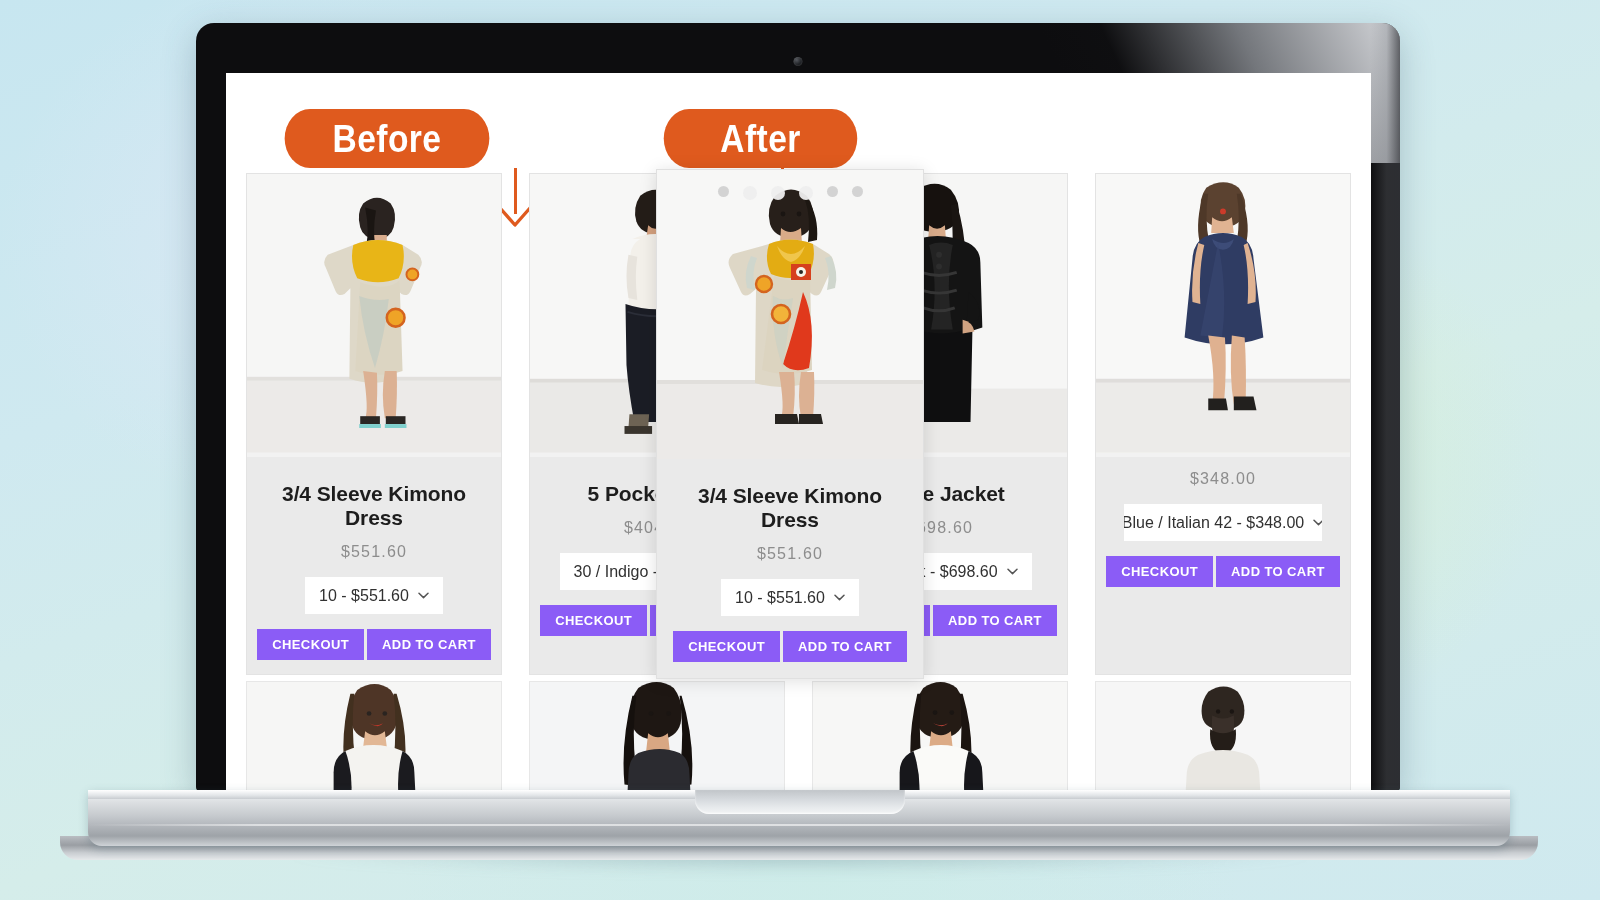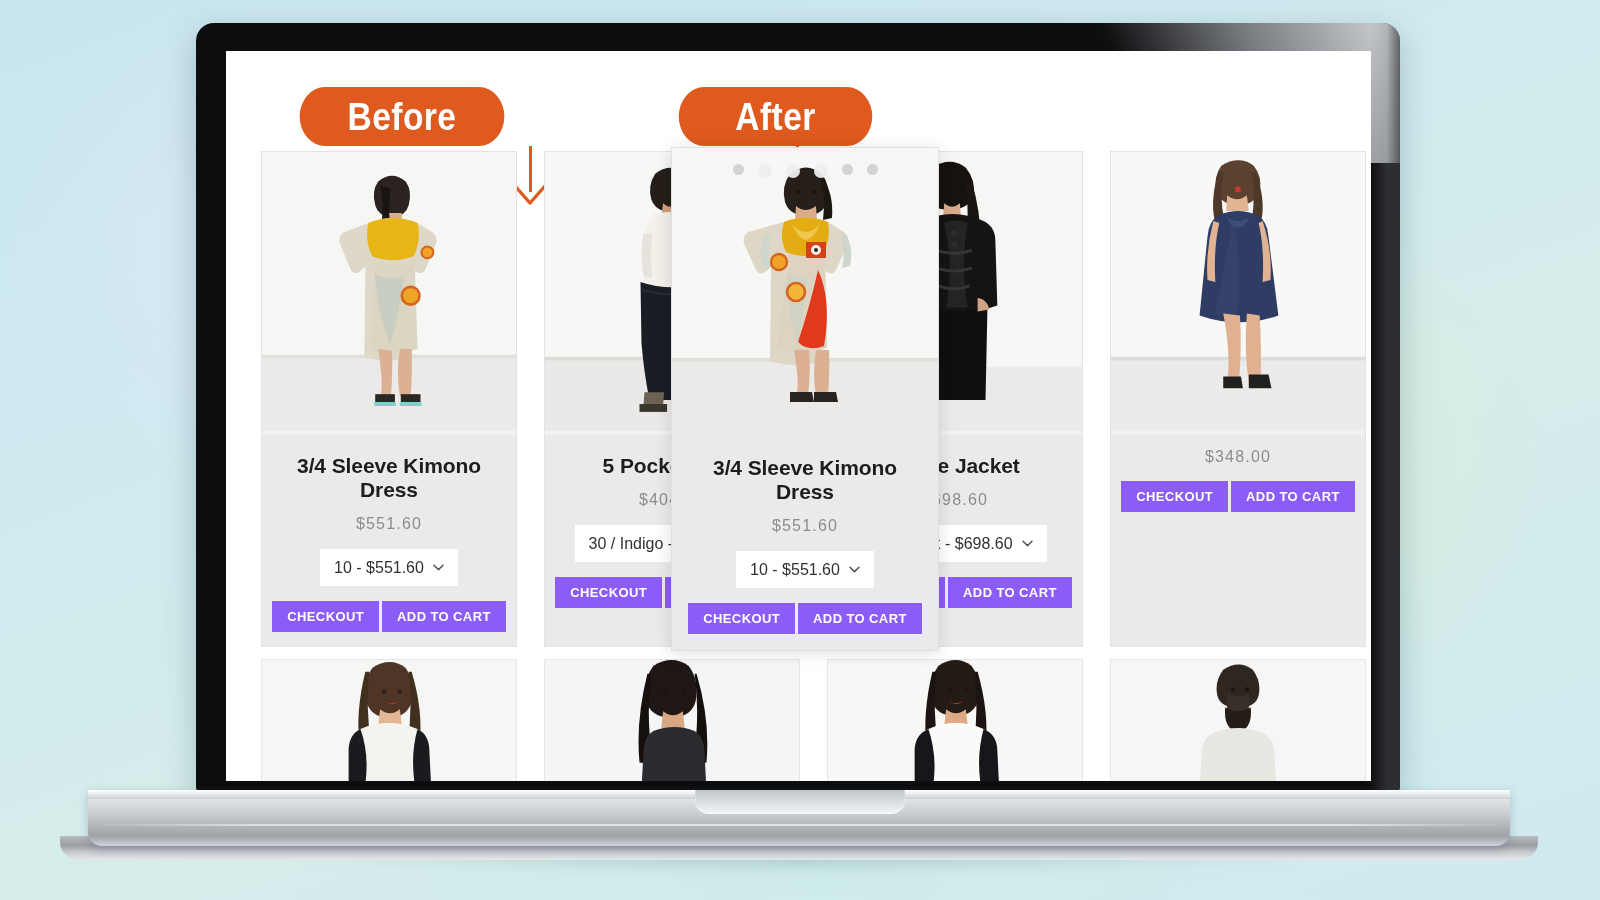--- a/index.html
+++ b/index.html
@@ -46,25 +46,24 @@
     pointer-events: none;
   }
   .webcam {
     position: absolute; left: 50%; top: 34px; transform: translateX(-50%);
     width: 9px; height: 9px; border-radius: 50%;
     background: radial-gradient(circle at 35% 32%, #55585e 0%, #1c1e22 58%, #0a0b0d 100%);
     box-shadow: inset 0 0 2px rgba(255,255,255,0.28);
   }
 
   .screen {
-    position: absolute; left: 30px; top: 28px;
+    position: absolute; left: 30px; top: 50px;
     width: 1145px; height: 730px;
     background: #ffffff;
     overflow: hidden;
-    padding-left: 15px;
   }
 
   
   .base {
     position: absolute; left: 88px; top: 790px;
     width: 1422px; height: 56px;
     background: linear-gradient(180deg, #f3f5f6 0%, #dcdfe2 22%, #c6cace 46%, #b4b8bd 62%, #9ea3a8 82%, #cfd3d7 100%);
     border-radius: 4px 4px 14px 14px;
     box-shadow: 0 3px 10px rgba(60,90,105,0.28);
   }
@@ -126,21 +125,21 @@
   }
   .card {
     background: #eaeaea;
     border: 1px solid #e3e3e3;
     display: flex; flex-direction: column; align-items: center;
     padding-bottom: 14px;
   }
   .card-img { width: 100%; height: 283px; position: relative; overflow: hidden; background: #f2f2f2; }
   .card-title {
     font-size: 21px; font-weight: bold; color: #1d1d1d;
-    text-align: center; line-height: 1.15; margin-top: 19px;
+    text-align: center; line-height: 1.15; margin-top: 25px;
     padding: 0 10px; letter-spacing: -0.1px;
   }
   .card-price {
     font-size: 16px; color: #8d8d8d; margin-top: 13px; letter-spacing: 1.2px;
   }
   .card-select {
     margin-top: 16px; background: #fff; border: 0;
     height: 37px; min-width: 118px; max-width: 198px;
     display: flex; align-items: center; justify-content: center; gap: 9px;
     font-size: 16px; color: #313131; padding: 0 14px;
@@ -347,20 +346,26 @@
                   <path d="M104 70 q-8 30 -6 60 l8 2 q-2-34 4-60z" fill="#e0b392"></path>
                   <path d="M154 70 q10 30 8 60 l-8 2 q2-34 -4-60z" fill="#e0b392"></path>
                   <path d="M114 164 q8 42 4 70 h12 q3-38 1-68z" fill="#dfb190"></path>
                   <path d="M138 164 q-3 40 2 70 h12 q1-38 -1-68z" fill="#dfb190"></path>
                   <path d="M114 228 h18 l2 12 h-20z" fill="#22201e"></path>
                   <path d="M140 226 h20 l3 14 h-23z" fill="#22201e"></path>
                 </g>
               </svg>
             </div>
             <div class="card-price">$348.00</div>
+            <div class="card-select">
+              <span>Blue / Italian 42 - $348.00</span>
+              <svg class="chev" viewBox="0 0 11 7">
+                  <path d="M1 1.3 L5.5 5.6 L10 1.3" fill="none" stroke="#555" stroke-width="1.5" stroke-linecap="round" stroke-linejoin="round"></path>
+                </svg>
+            </div>
             <div class="card-btns">
               <button class="btn">CHECKOUT</button>
               <button class="btn">ADD TO CART</button>
             </div>
           </div>
 
         </div>
 
         <div class="overlay-card">
           <div class="card-img">

